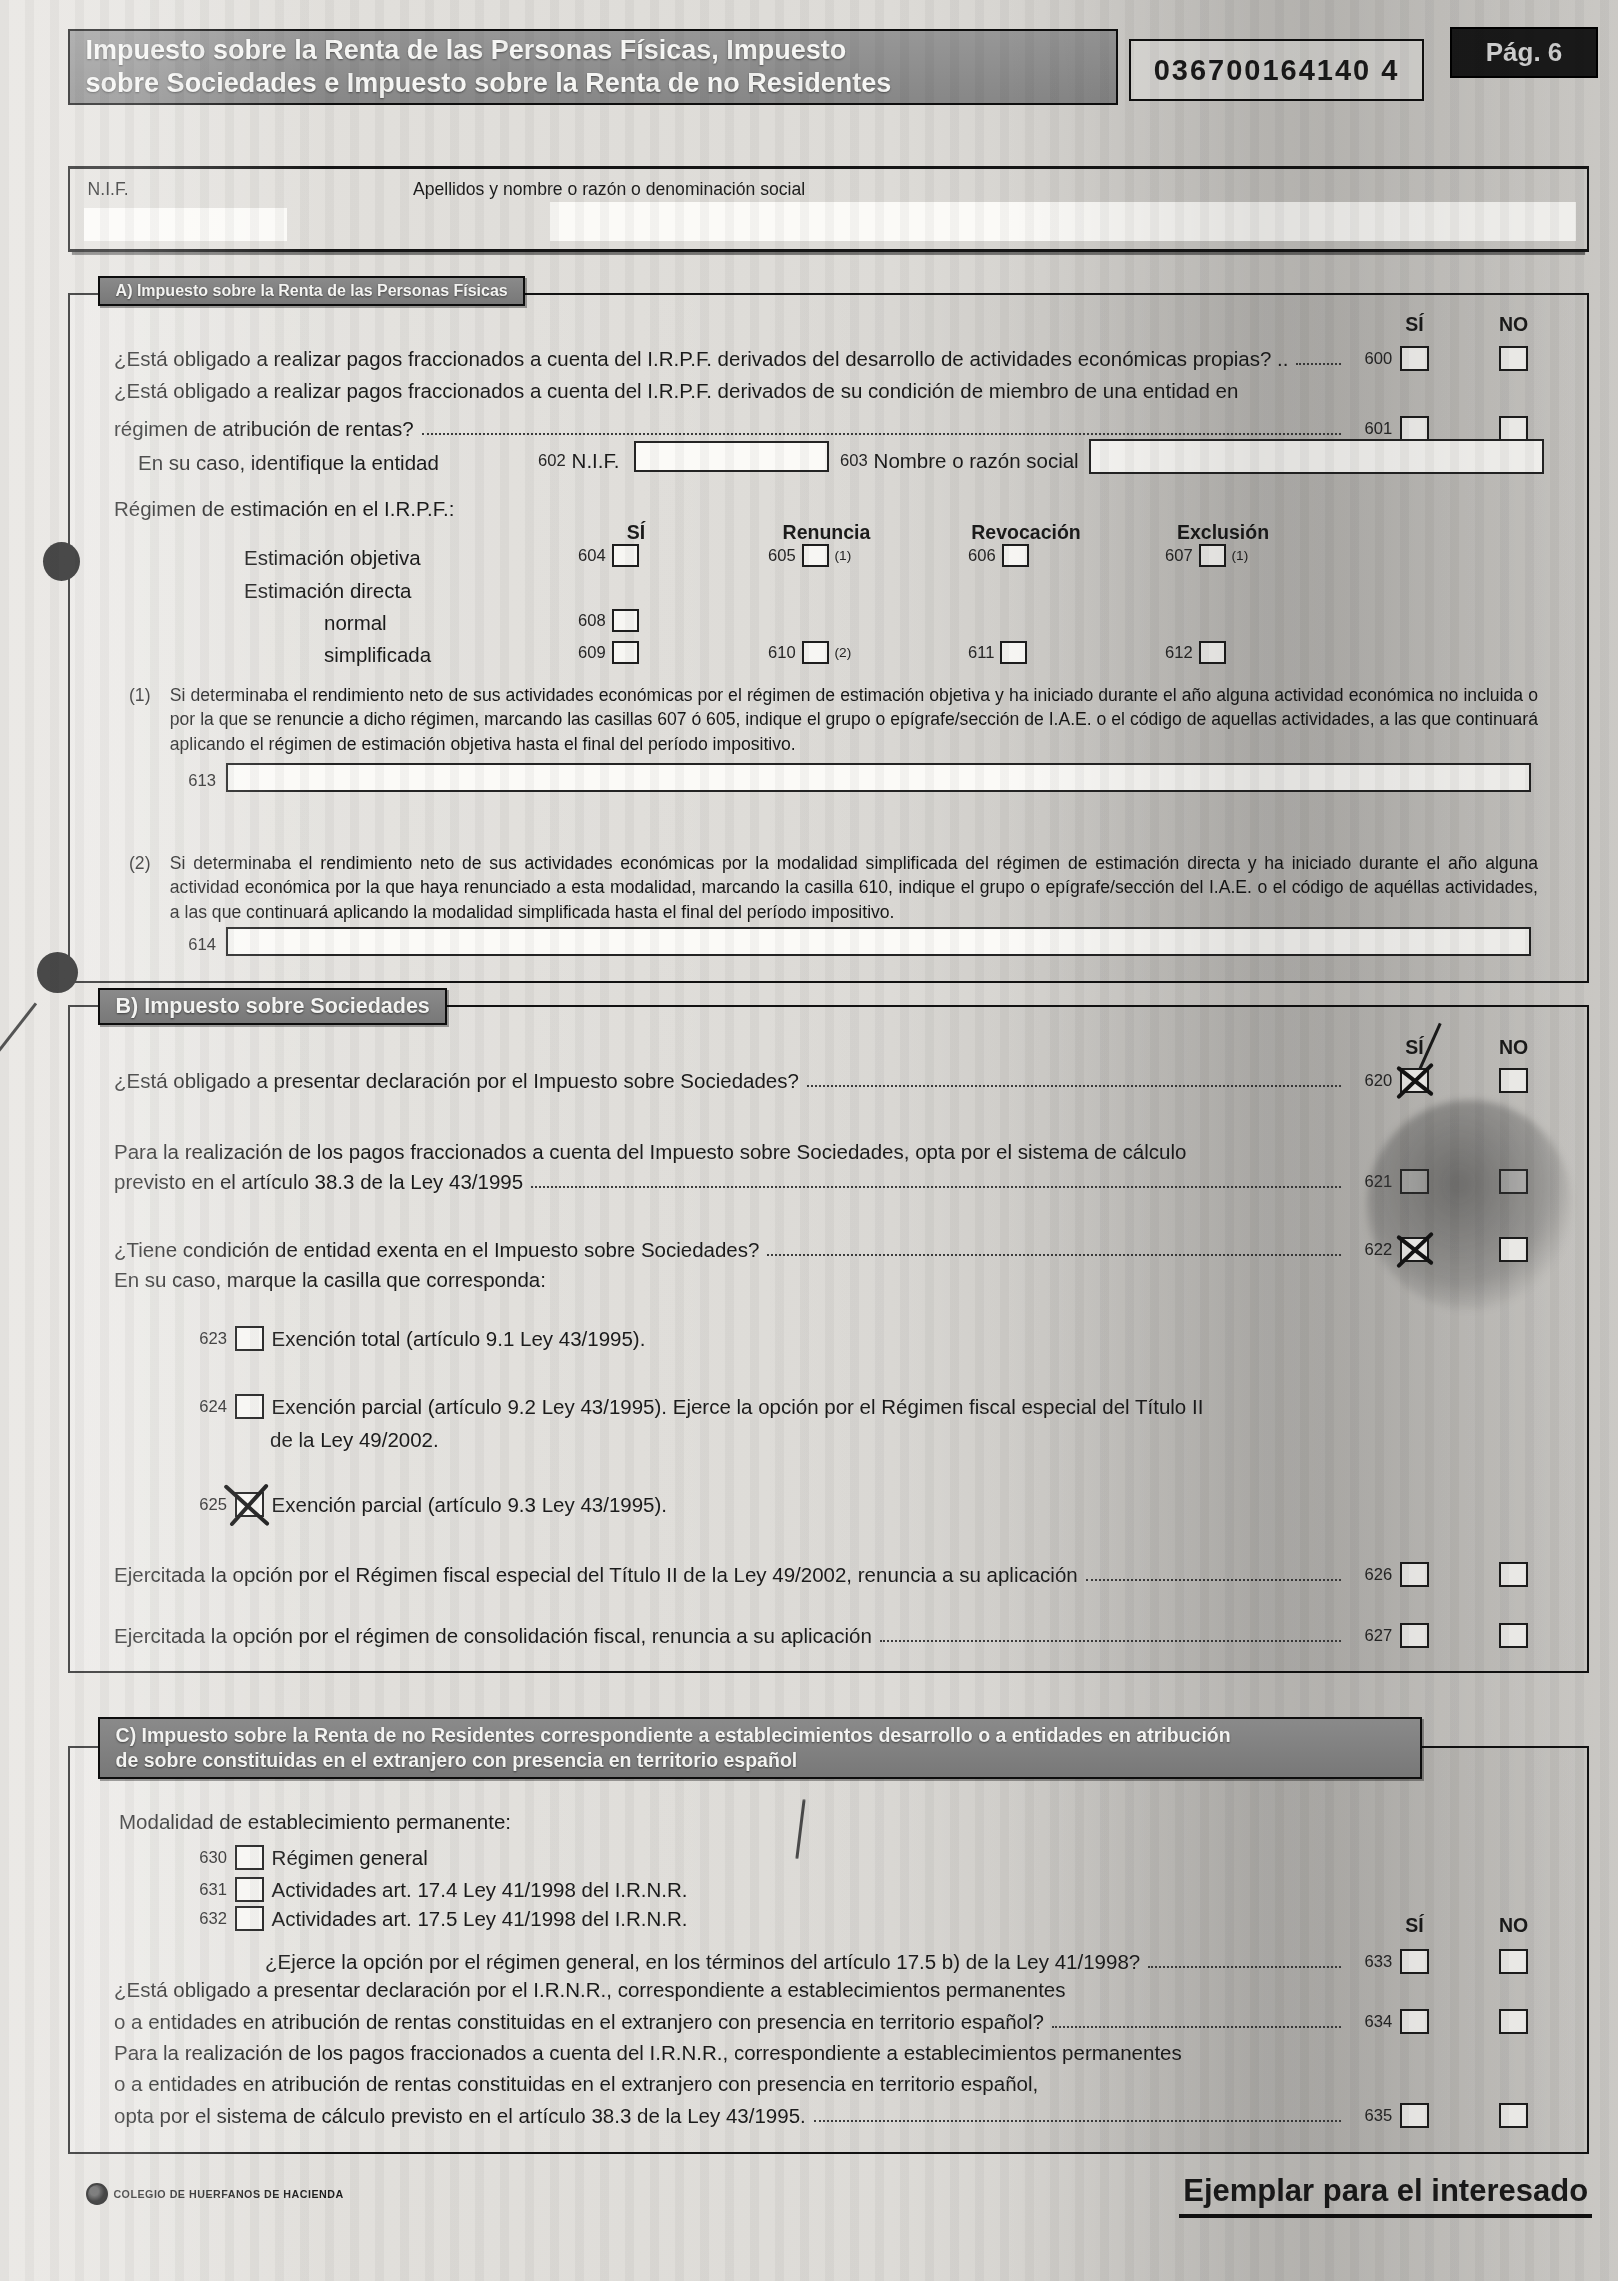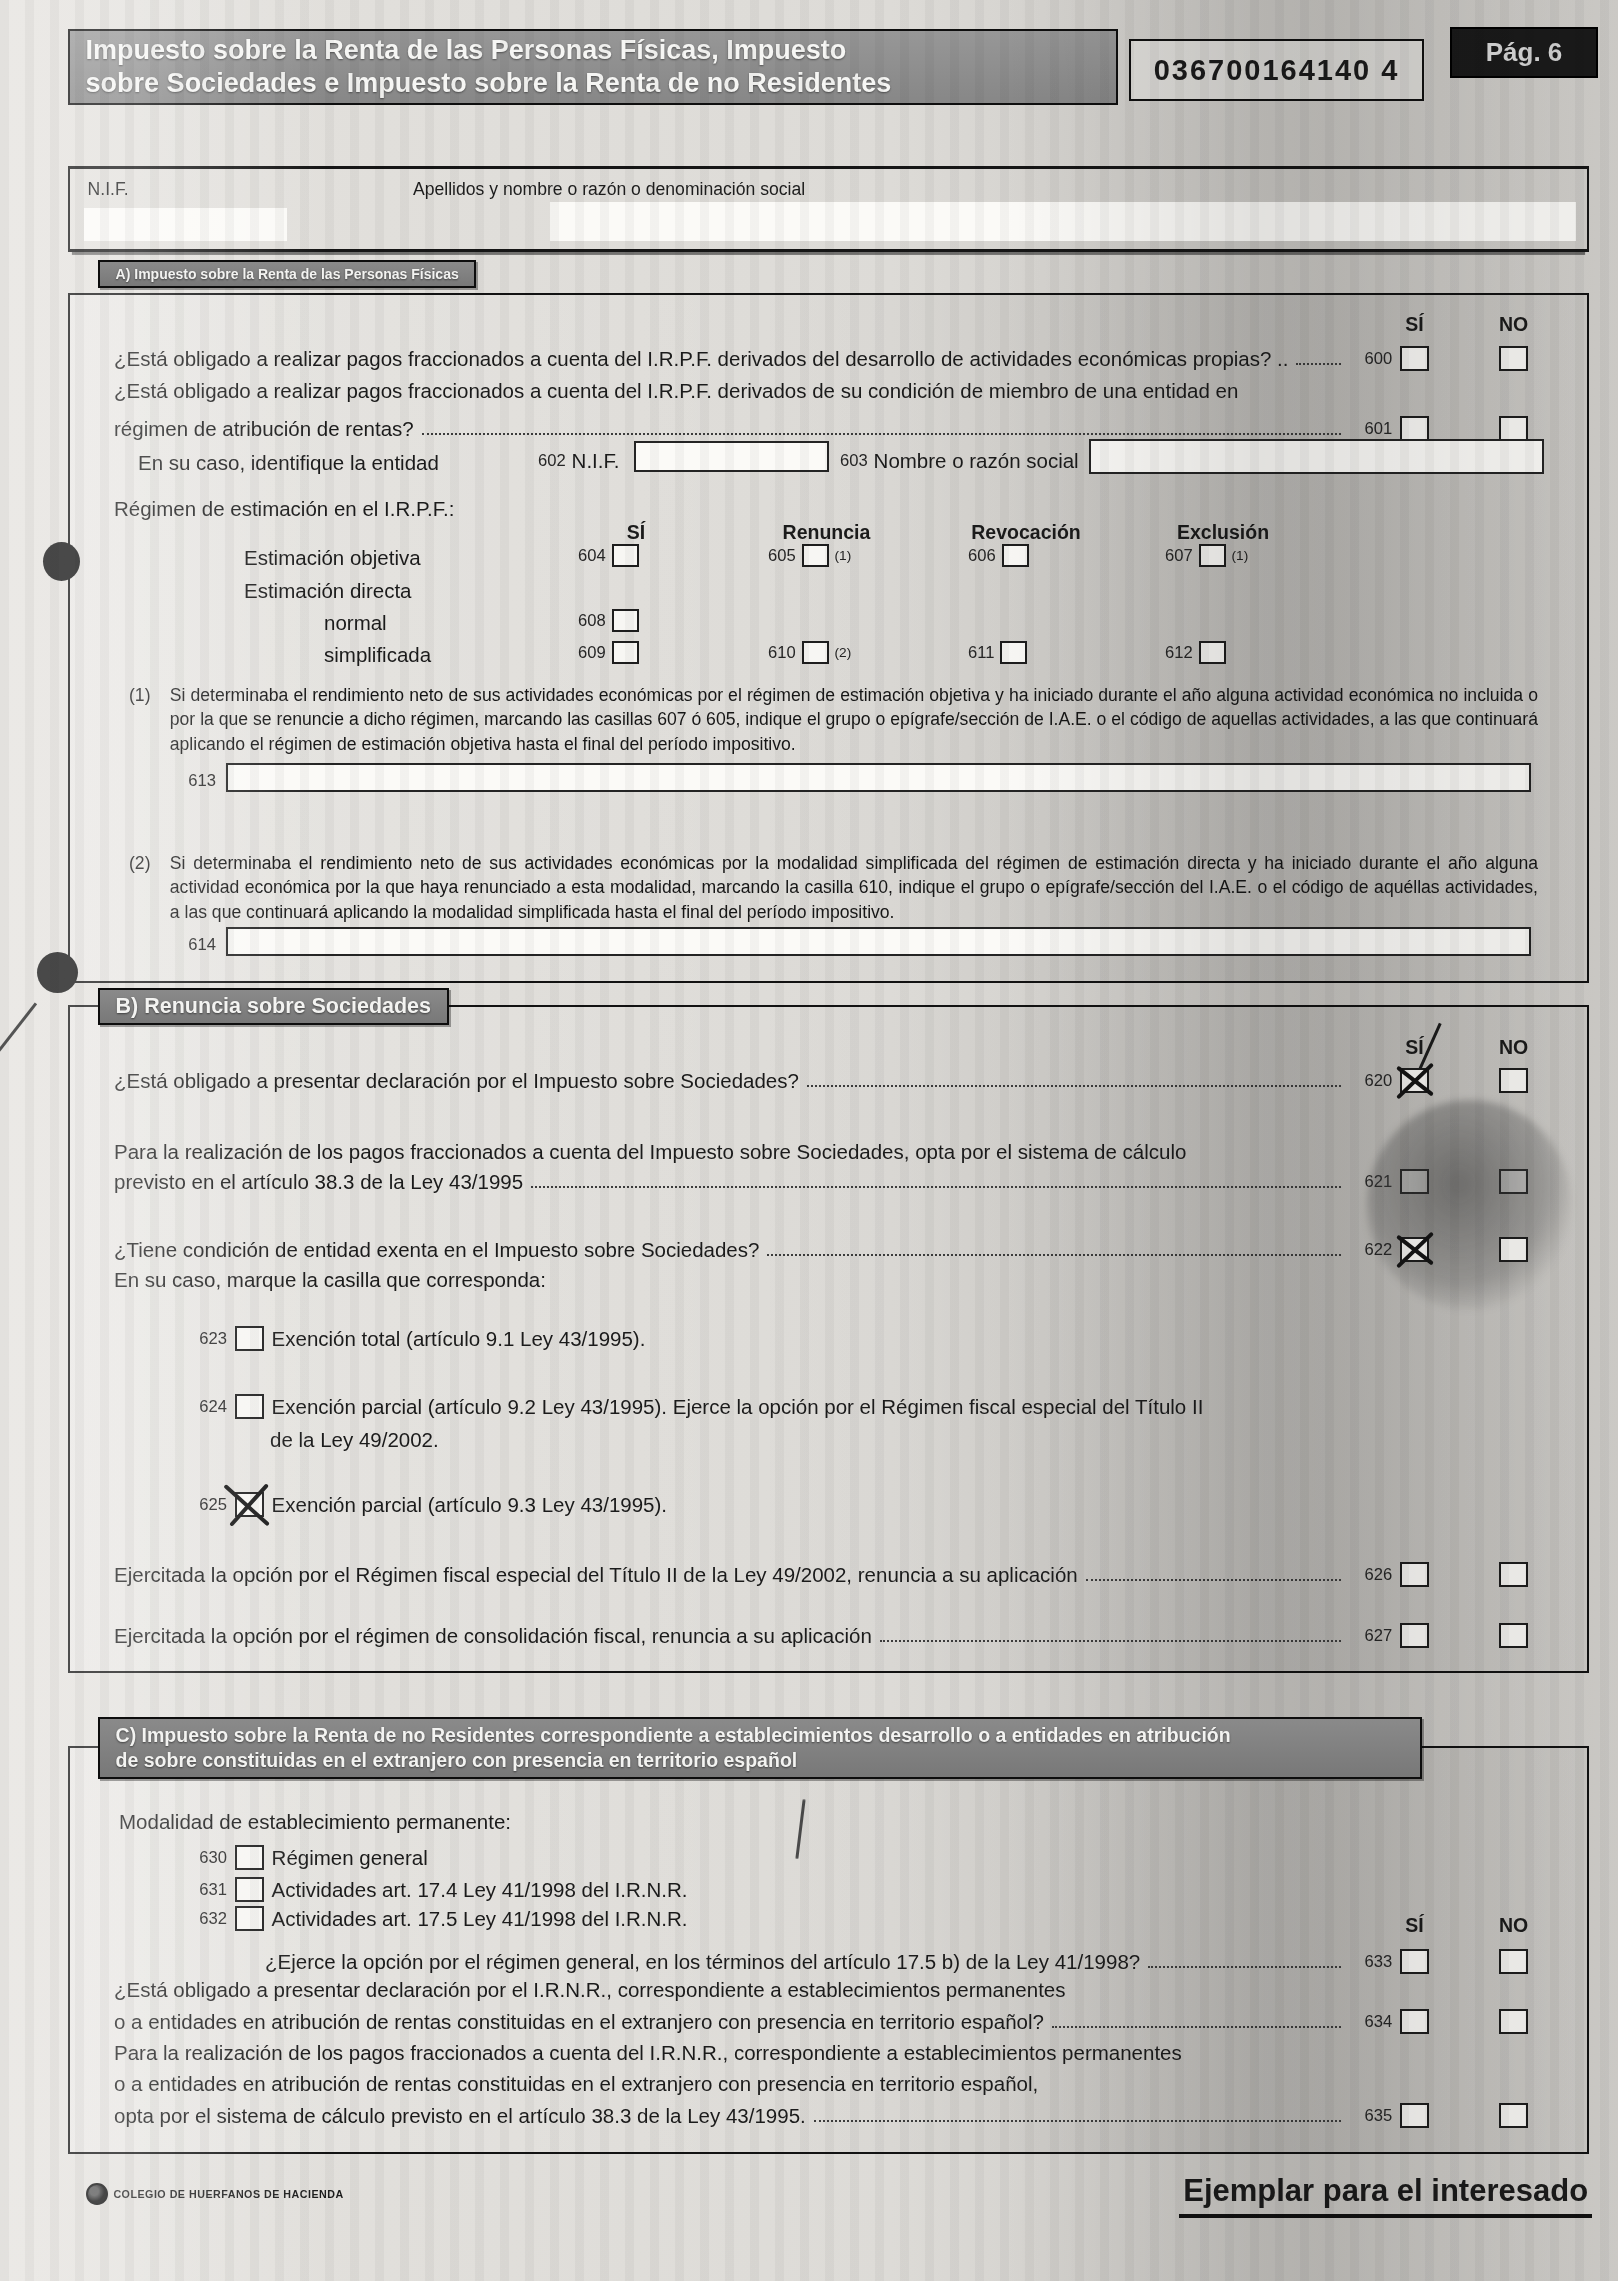--- a/index.html
+++ b/index.html
@@ -93,21 +93,21 @@
     <span>Pág. 6</span>
   </div>
 
   <div class="idbox">
     <span class="idlabel" style="left:17.6px;top:9.8px">N.I.F.</span>
     <div class="input-field" style="left:13.7px;top:39px;width:203px;height:33px"></div>
     <span class="idlabel" style="left:343px;top:9.8px">Apellidos y nombre o razón o denominación social</span>
     <div class="input-field" style="left:480px;top:33px;width:1026px;height:39px"></div>
   </div>
 
-  <div class="tab" style="left:98px;top:260px;font-size:14px">
+  <div class="tab" style="left:98px;top:276px;font-size:16px">
     <span>A) Impuesto sobre la Renta de las Personas Físicas</span>
   </div>
   <div class="panel" style="left:68px;top:293px;width:1521px;height:690px">
     <span class="yn" style="left:1315px;top:17.6px">SÍ</span>
     <span class="yn" style="left:1414px;top:17.6px">NO</span>
 
     <div class="row" style="left:44px;top:49px;width:1414px">
       <span class="q">¿Está obligado a realizar pagos fraccionados a cuenta del I.R.P.F. derivados del desarrollo de actividades económicas propias? ..</span>
       <span class="leader"></span>
       <span class="code rcode">600</span>
@@ -201,21 +201,21 @@
 
     <div class="fnote" style="left:59px;top:556px;width:1409px">
       <span class="num">(2)</span>
       <span>Si determinaba el rendimiento neto de sus actividades económicas por la modalidad simplificada del régimen de estimación directa y ha iniciado durante el año alguna actividad económica por la que haya renunciado a esta modalidad, marcando la casilla 610, indique el grupo o epígrafe/sección del I.A.E. o el código de aquéllas actividades, a las que continuará aplicando la modalidad simplificada hasta el final del período impositivo.</span>
     </div>
     <span class="code abs" style="left:103px;top:640px;width:43px;text-align:right">614</span>
     <div class="input-field bordered" style="left:156px;top:632px;width:1305px;height:29px"></div>
   </div>
 
   <div class="tab" style="left:98px;top:988px;font-size:21.5px">
-    <span>B) Renuncia sobre Sociedades</span>
+    <span>B) Impuesto sobre Sociedades</span>
   </div>
   <div class="panel" style="left:68px;top:1005px;width:1521px;height:668px">
     <span class="yn" style="left:1315px;top:29px">SÍ</span>
     <span class="yn" style="left:1414px;top:29px">NO</span>
     <div class="penline" style="left:1358px;top:13.7px;width:2.9px;height:53px;transform:rotate(24deg)"></div>
 
     <div class="row" style="left:44px;top:59px;width:1414px">
       <span class="q">¿Está obligado a presentar declaración por el Impuesto sobre Sociedades?</span>
       <span class="leader"></span>
       <span class="code rcode">620</span>

